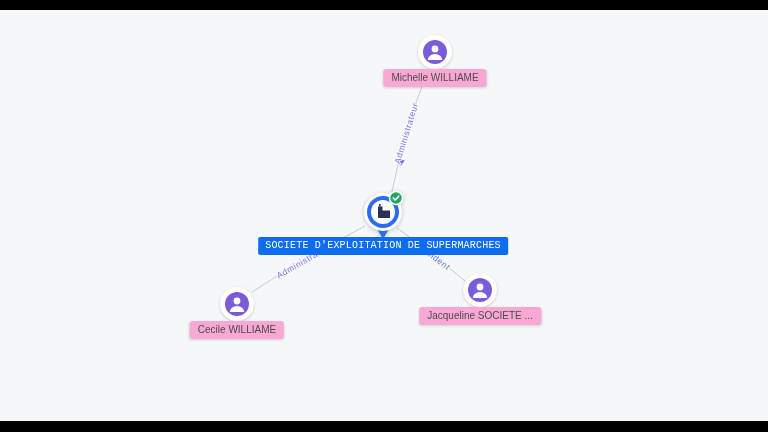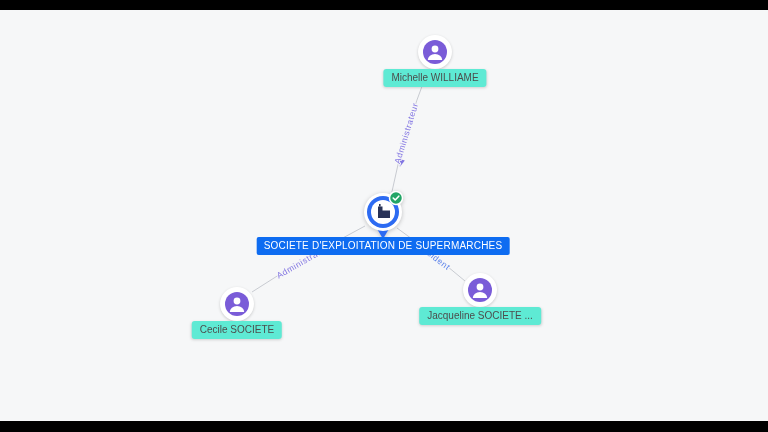--- a/index.html
+++ b/index.html
@@ -13,30 +13,30 @@
   .edge-label{font-size:8.5px;letter-spacing:.6px;font-family:"Liberation Sans",sans-serif;
               paint-order:stroke;stroke:var(--bg,#f6f7f8);stroke-width:2px;}
   #node-layer{position:absolute;left:0;top:0;width:768px;height:432px;}
   .person-node{position:absolute;width:0;height:0;cursor:pointer;}
   .avatar{position:absolute;left:0;top:0;transform:translate(-50%,-50%);width:34px;height:34px;
           background:#fff;border-radius:50%;box-shadow:0 1px 3px rgba(0,0,0,.18);
           display:flex;align-items:center;justify-content:center;}
   .avatar svg{display:block;}
   .av-bg{fill:var(--avatar,#7a5cd8);}
   .person-label{position:absolute;left:0;top:17px;transform:translateX(-50%);white-space:nowrap;
-                background:#5eead4;color:#4d4d4d;font-size:10px;line-height:1;
+                background:#f9a8d4;color:#4d4d4d;font-size:10px;line-height:1;
                 padding:4px 8px;border-radius:3px;box-shadow:0 1px 3px rgba(0,0,0,.16);}
   #company-node{position:absolute;width:0;height:0;cursor:pointer;}
   #company-pin{position:absolute;left:-23px;top:-21px;filter:drop-shadow(0 1px 2px rgba(0,0,0,.22));}
   .pin-fill{fill:var(--pin,#2d6bf2);}
   .icon-fill{fill:var(--icon,#283257);}
   .badge-fill{fill:var(--badge,#22a566);}
   #company-label{position:absolute;left:0;top:25px;transform:translateX(-50%);white-space:nowrap;
                  background:var(--label-bg,#0e6cf1);color:var(--label-text,#fff);font-size:10px;line-height:1;
-                 padding:4px 7px;border-radius:2px;letter-spacing:.2px;}
+                 padding:4px 7px;border-radius:2px;letter-spacing:.2px;font-family:Liberation Mono, monospace;}
 </style>
 </head>
 <body>
 
 <div id="stage">
   <div id="top-bar" class="bar"></div>
 
   <svg id="edge-layer" viewBox="0 0 768 432">
       <path d="M391 196 Q404 131 428 70" class="edge"></path>
       <path d="M4 0 L-3.5 3 L-3.5 -3 Z" transform="translate(401,163) rotate(106)" fill="#8376e2"></path>
@@ -74,21 +74,21 @@
     <div class="person-label">Michelle WILLIAME</div>
   </div>
       <div class="person-node" style="left: 237px; top: 304px;">
     <div class="avatar">
       <svg width="24" height="24" viewBox="0 0 24 24">
         <circle class="av-bg" cx="12" cy="12" r="12"></circle>
         <circle cx="12" cy="9" r="3.4" fill="#ffffff"></circle>
         <path d="M4.8 20 a7.2 6 0 0 1 14.4 0 Z" fill="#ffffff"></path>
       </svg>
     </div>
-    <div class="person-label">Cecile SOCIETE</div>
+    <div class="person-label">Cecile WILLIAME</div>
   </div>
       <div class="person-node" style="left: 480px; top: 290px;">
     <div class="avatar">
       <svg width="24" height="24" viewBox="0 0 24 24">
         <circle class="av-bg" cx="12" cy="12" r="12"></circle>
         <circle cx="12" cy="9" r="3.4" fill="#ffffff"></circle>
         <path d="M4.8 20 a7.2 6 0 0 1 14.4 0 Z" fill="#ffffff"></path>
       </svg>
     </div>
     <div class="person-label">Jacqueline SOCIETE ...</div>

